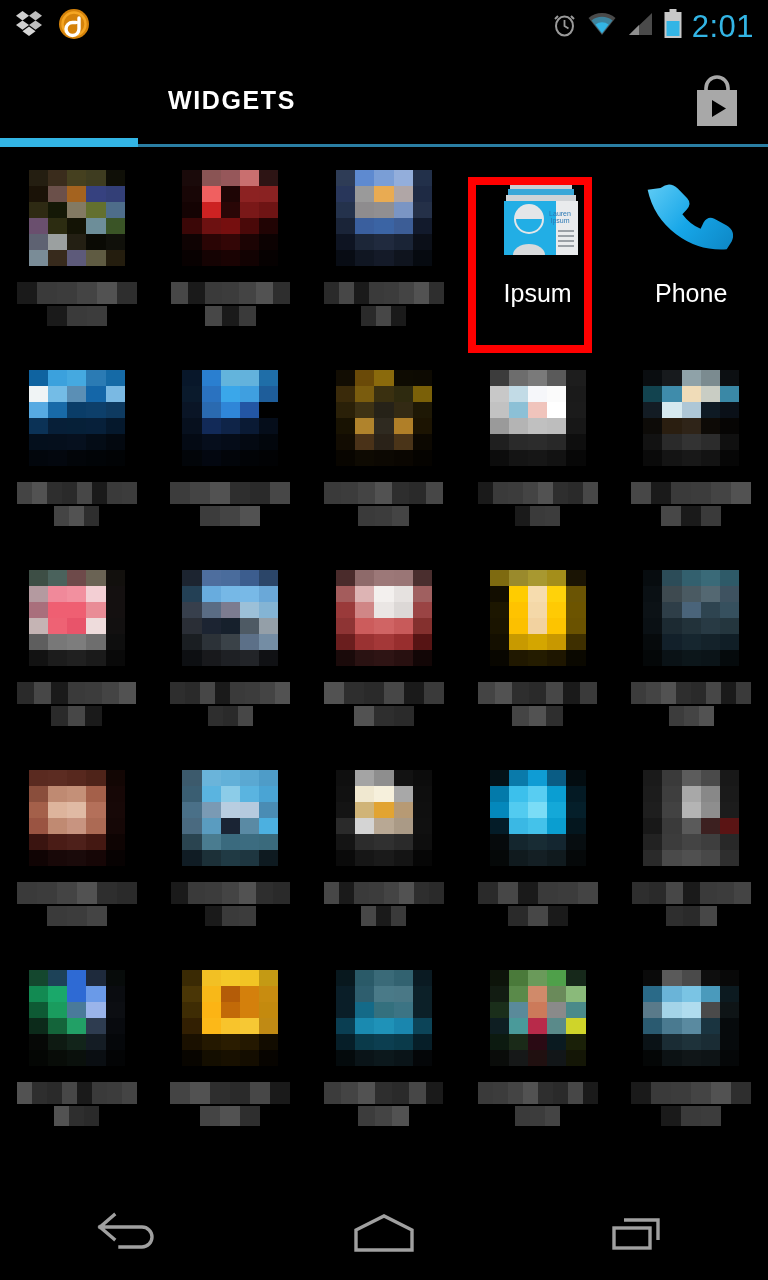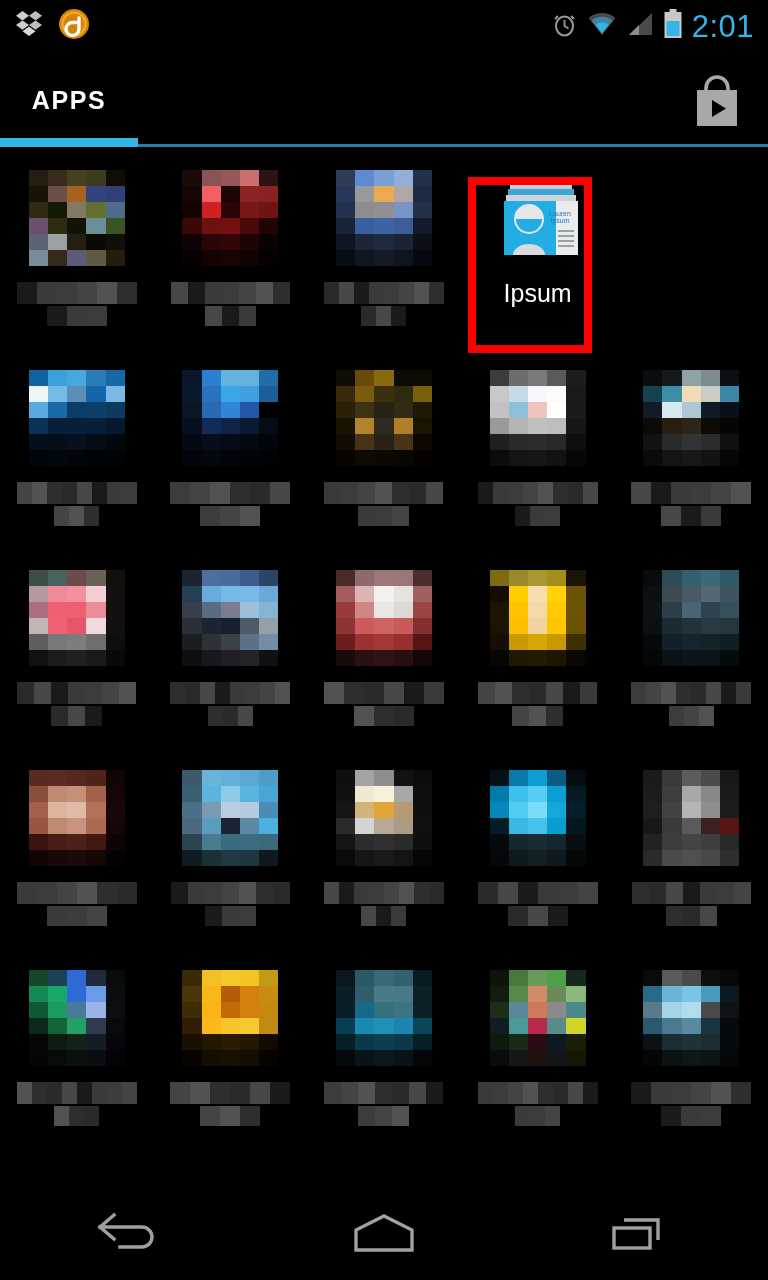--- a/index.html
+++ b/index.html
@@ -141,22 +141,22 @@
           <rect x="6.5" y="0" width="7" height="3" fill="#c8c8c8"></rect>
           <rect x="1.5" y="3" width="17" height="26" fill="#c8c8c8"></rect>
           <rect x="3.5" y="12" width="13" height="15" fill="#33b5e5"></rect>
         </svg>
       </span>
       <span class="status-clock" style="color: rgb(51, 181, 229);">2:01</span>
     </div>
   </div>
 
   <div class="tab-bar">
-    <div class="tab tab-apps">
-      <span>APPS</span>
+    <div class="tab tab-widgets">
+      <span>WIDGETS</span>
     </div>
     <div class="play-icon">
       <svg width="58" height="56" viewBox="0 0 58 56">
         <path d="M18 16 v-2 a11 11 0 0 1 22 0 v2" fill="none" stroke="#a8a8a8" stroke-width="3.6"></path>
         <rect x="9" y="16" width="40" height="36" fill="#a8a8a8"></rect>
         <polygon points="24,26 24,43 38,34.5" fill="#000000"></polygon>
       </svg>
     </div>
   </div>
   <div class="tab-underline-thin"></div>
@@ -334,20 +334,35 @@
     <text x="68" y="44" font-size="7" fill="#2a78b4" font-family="Liberation Sans, sans-serif" text-anchor="middle">Lauren</text>
     <text x="68" y="51" font-size="7" fill="#2a78b4" font-family="Liberation Sans, sans-serif" text-anchor="middle">Ipsum</text>
     <rect x="66" y="58" width="16" height="2" fill="#9aa0a6"></rect>
     <rect x="66" y="63" width="16" height="2" fill="#9aa0a6"></rect>
     <rect x="66" y="68" width="16" height="2" fill="#9aa0a6"></rect>
     <rect x="66" y="73" width="16" height="2" fill="#9aa0a6"></rect>
   </svg>
           </div>
           <div class="app-label">Ipsum</div>
         </div>
+        <div class="app-cell" style="left: 614.4px;">
+          <div class="app-icon-wrap">
+            <svg width="96" height="96" viewBox="0 0 96 96">
+    <defs>
+      <linearGradient id="pg" x1="0" y1="0" x2="1" y2="1">
+        <stop offset="0" stop-color="#5ecbf5"></stop>
+        <stop offset="0.5" stop-color="#16a6e8"></stop>
+        <stop offset="1" stop-color="#0d86c4"></stop>
+      </linearGradient>
+    </defs>
+    <path d="M22 14 q10 -6 17 3 l8 11 q4 6 -2 11 l-5 4 q6 11 16 17 l4 -6 q5 -6 11 -2 l11 8 q9 7 3 17 l-6 7 q-28 -2 -48 -22 q-20 -20 -22 -48 Z" fill="url(#pg)" transform="rotate(-8 48 48)"></path>
+  </svg>
+          </div>
+          <div class="app-label">Phone</div>
+        </div>
       </div>
       <div class="app-row" style="top: 200px;">
         <div class="app-cell" style="left: 0px;">
           <div class="app-icon-wrap">
             <div class="pix" style="grid-template-columns:repeat(5,1fr);grid-template-rows:repeat(6,1fr)">
               <i style="background:#0f63a0"></i>
               <i style="background:#3ba1dd"></i>
               <i style="background:#45a9e0"></i>
               <i style="background:#2b7bb4"></i>
               <i style="background:#156aa6"></i>

